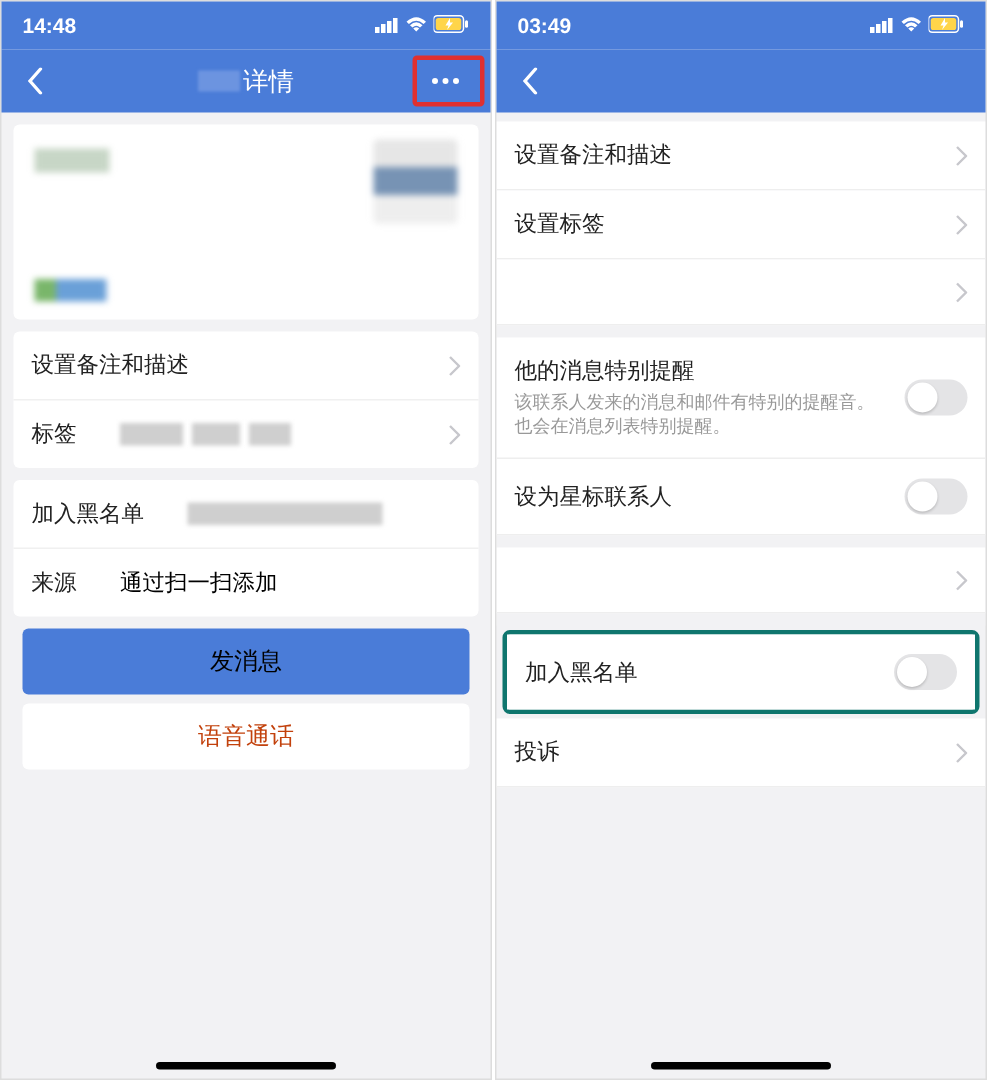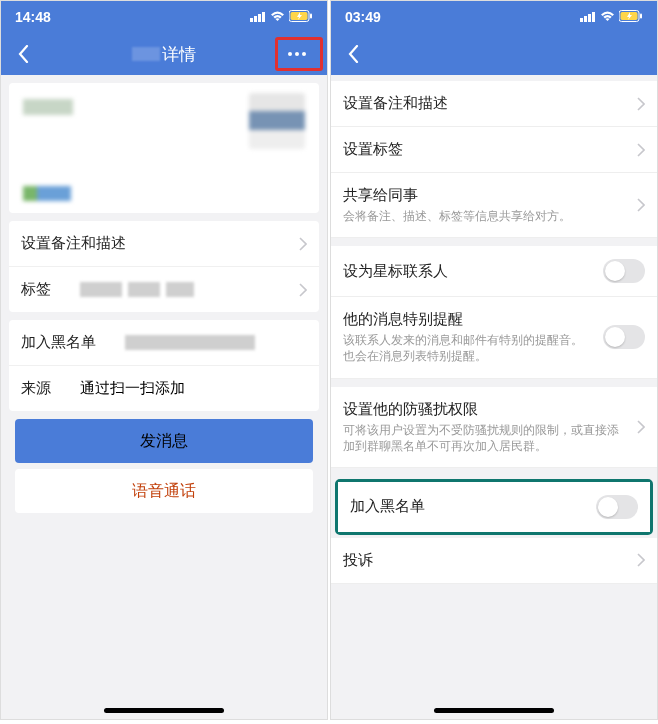--- a/index.html
+++ b/index.html
@@ -300,54 +300,46 @@
           <path d="M1 1 L7 7 L1 13" fill="none" stroke="#c7c7cc" stroke-width="1.6"></path>
         </svg>
     </div>
     <div class="row">
       <span class="row-label">设置标签</span>
       <svg class="chev" viewBox="0 0 8 14">
           <path d="M1 1 L7 7 L1 13" fill="none" stroke="#c7c7cc" stroke-width="1.6"></path>
         </svg>
     </div>
     <div class="row">
+      <svg class="chev" viewBox="0 0 8 14">
+          <path d="M1 1 L7 7 L1 13" fill="none" stroke="#c7c7cc" stroke-width="1.6"></path>
+        </svg>
+    </div>
+
+    <div class="block-gap"></div>
+
+    <div class="row">
       <div class="row-col">
-        <span class="row-label">共享给同事</span>
-        <span class="row-sub">会将备注、描述、标签等信息共享给对方。</span>
-      </div>
-      <svg class="chev" viewBox="0 0 8 14">
-          <path d="M1 1 L7 7 L1 13" fill="none" stroke="#c7c7cc" stroke-width="1.6"></path>
-        </svg>
-    </div>
-
-    <div class="block-gap"></div>
-
+        <span class="row-label">他的消息特别提醒</span>
+        <span class="row-sub">该联系人发来的消息和邮件有特别的提醒音。也会在消息列表特别提醒。</span>
+      </div>
+      <div class="toggle">
+          <div class="toggle-knob"></div>
+        </div>
+    </div>
     <div class="row">
       <span class="row-label">设为星标联系人</span>
       <div class="toggle">
           <div class="toggle-knob"></div>
         </div>
     </div>
-    <div class="row">
-      <div class="row-col">
-        <span class="row-label">他的消息特别提醒</span>
-        <span class="row-sub">该联系人发来的消息和邮件有特别的提醒音。也会在消息列表特别提醒。</span>
-      </div>
-      <div class="toggle">
-          <div class="toggle-knob"></div>
-        </div>
-    </div>
 
     <div class="block-gap"></div>
 
     <div class="row">
-      <div class="row-col">
-        <span class="row-label">设置他的防骚扰权限</span>
-        <span class="row-sub">可将该用户设置为不受防骚扰规则的限制，或直接添加到群聊黑名单不可再次加入居民群。</span>
-      </div>
       <svg class="chev" viewBox="0 0 8 14">
           <path d="M1 1 L7 7 L1 13" fill="none" stroke="#c7c7cc" stroke-width="1.6"></path>
         </svg>
     </div>
 
     <div class="block-gap"></div>
 
     <div class="blacklist-highlight">
       <div class="row" style="border-bottom:none">
         <span class="row-label">加入黑名单</span>

